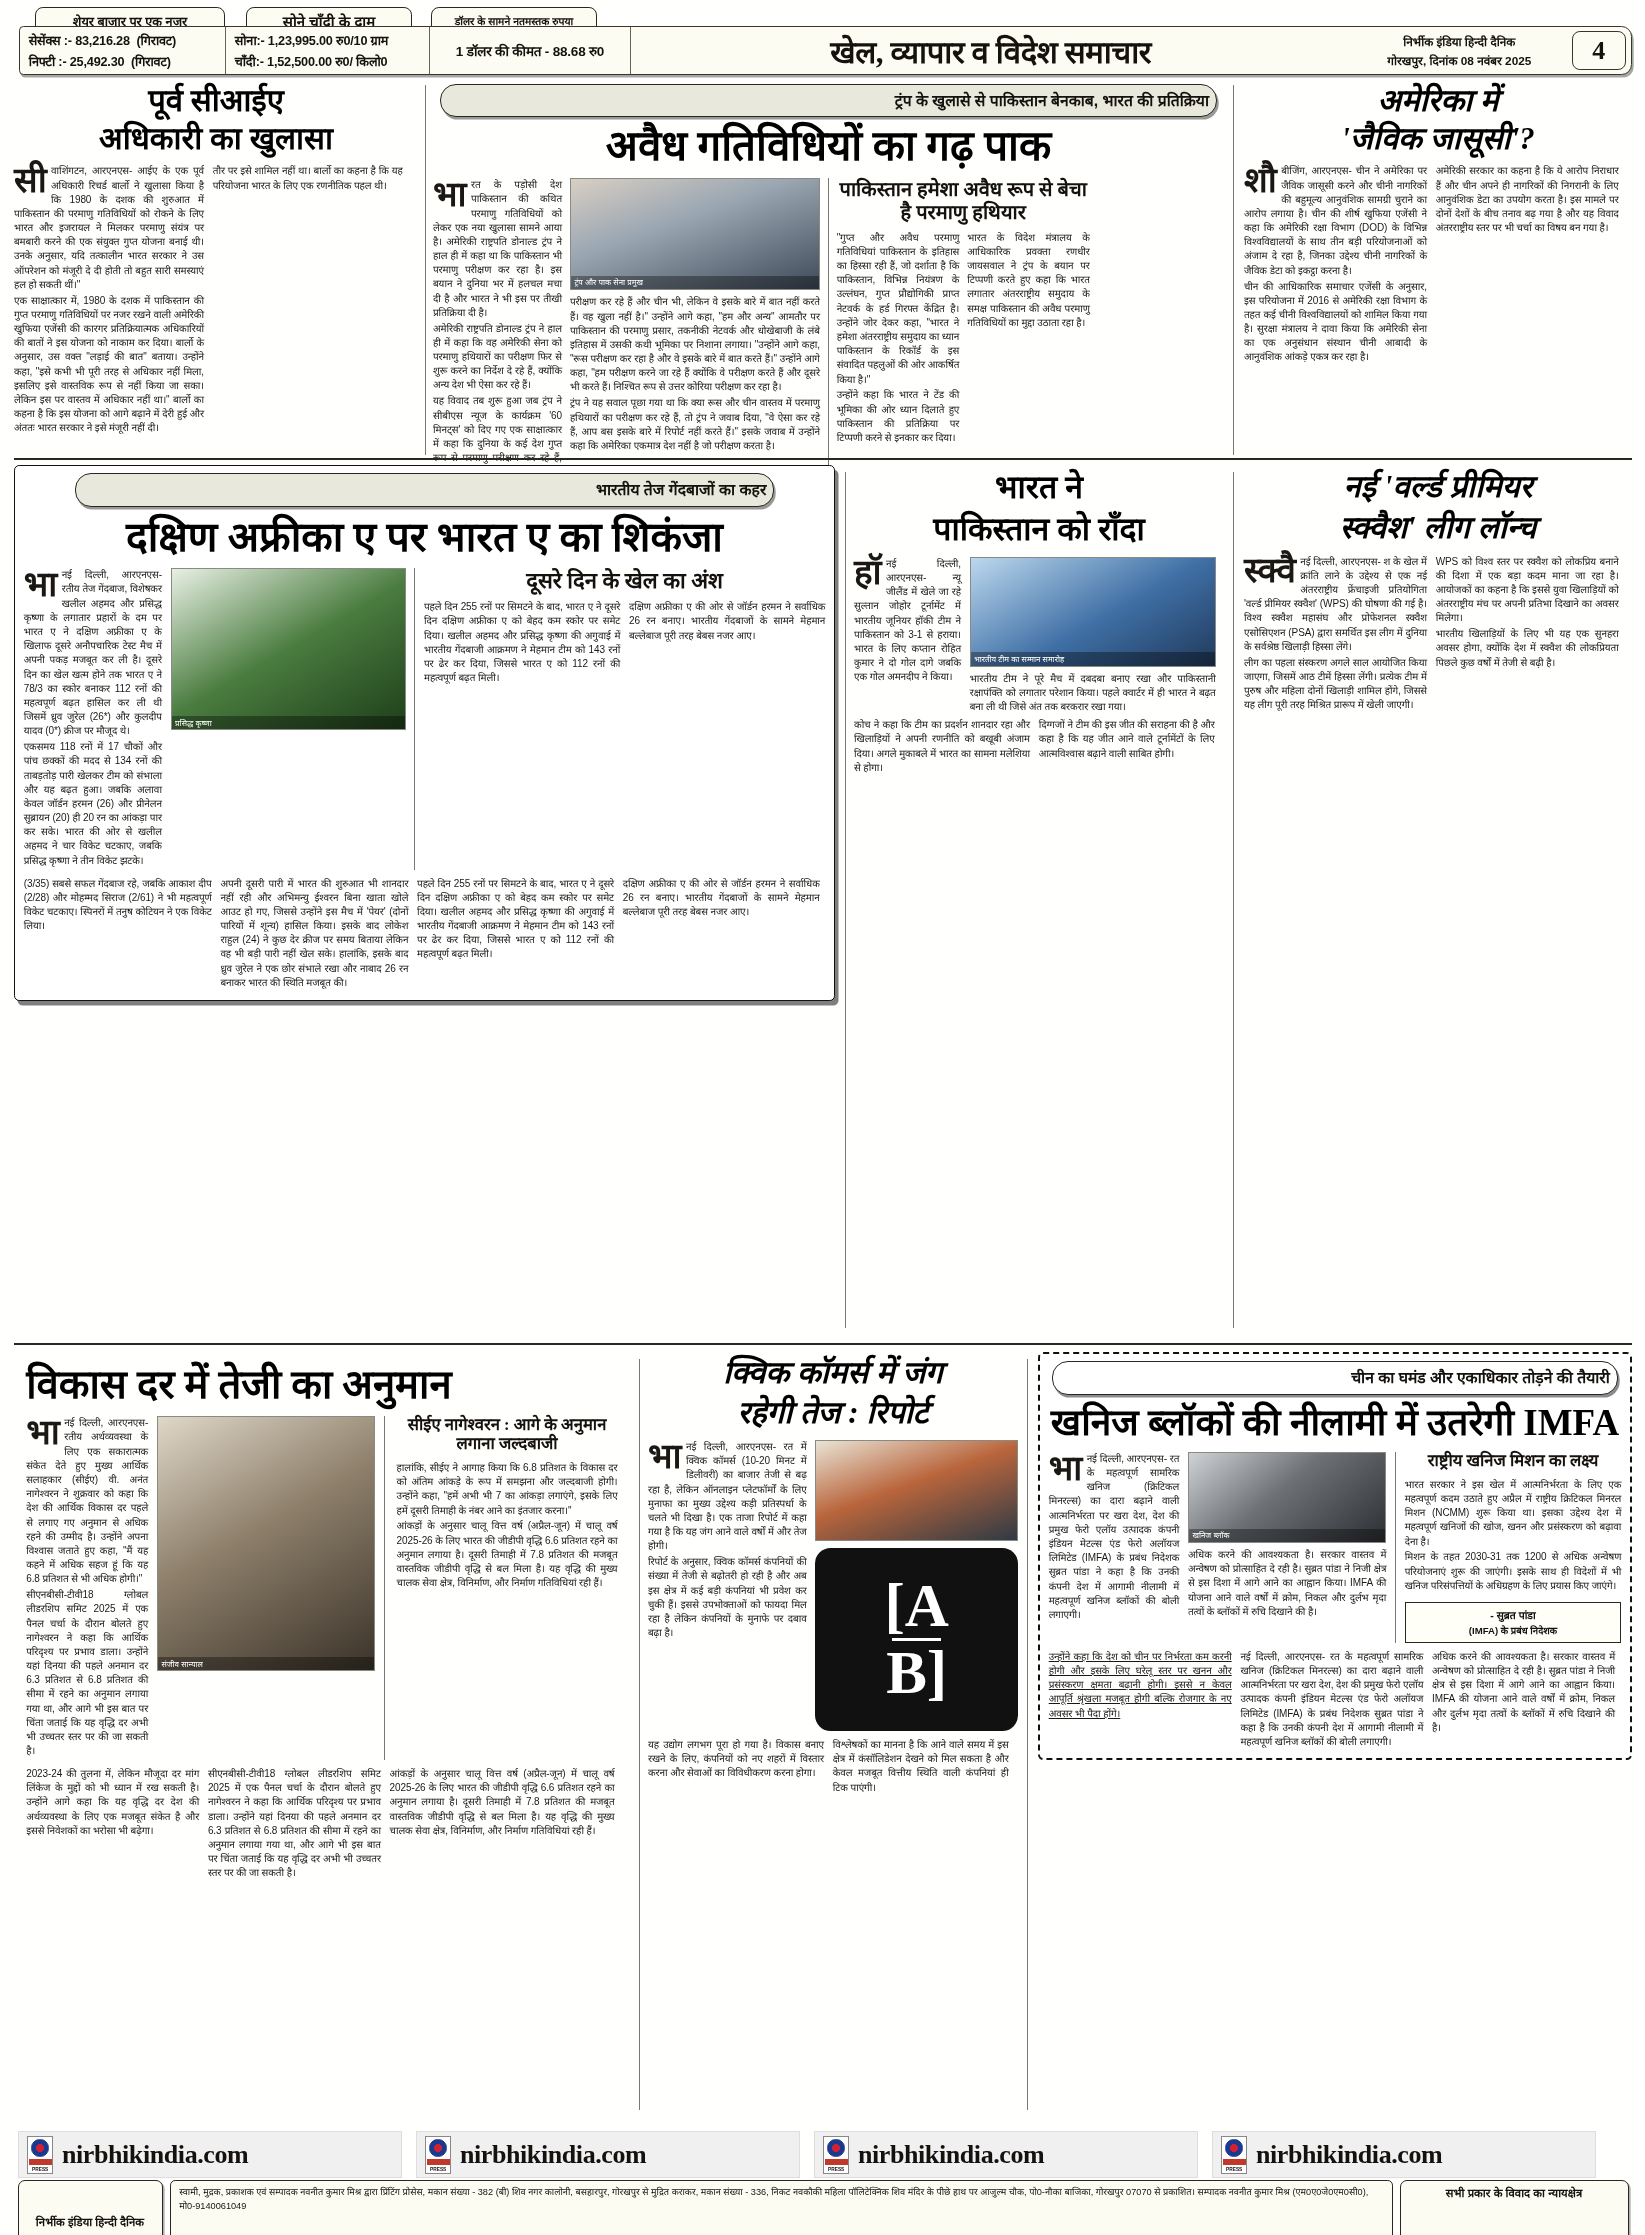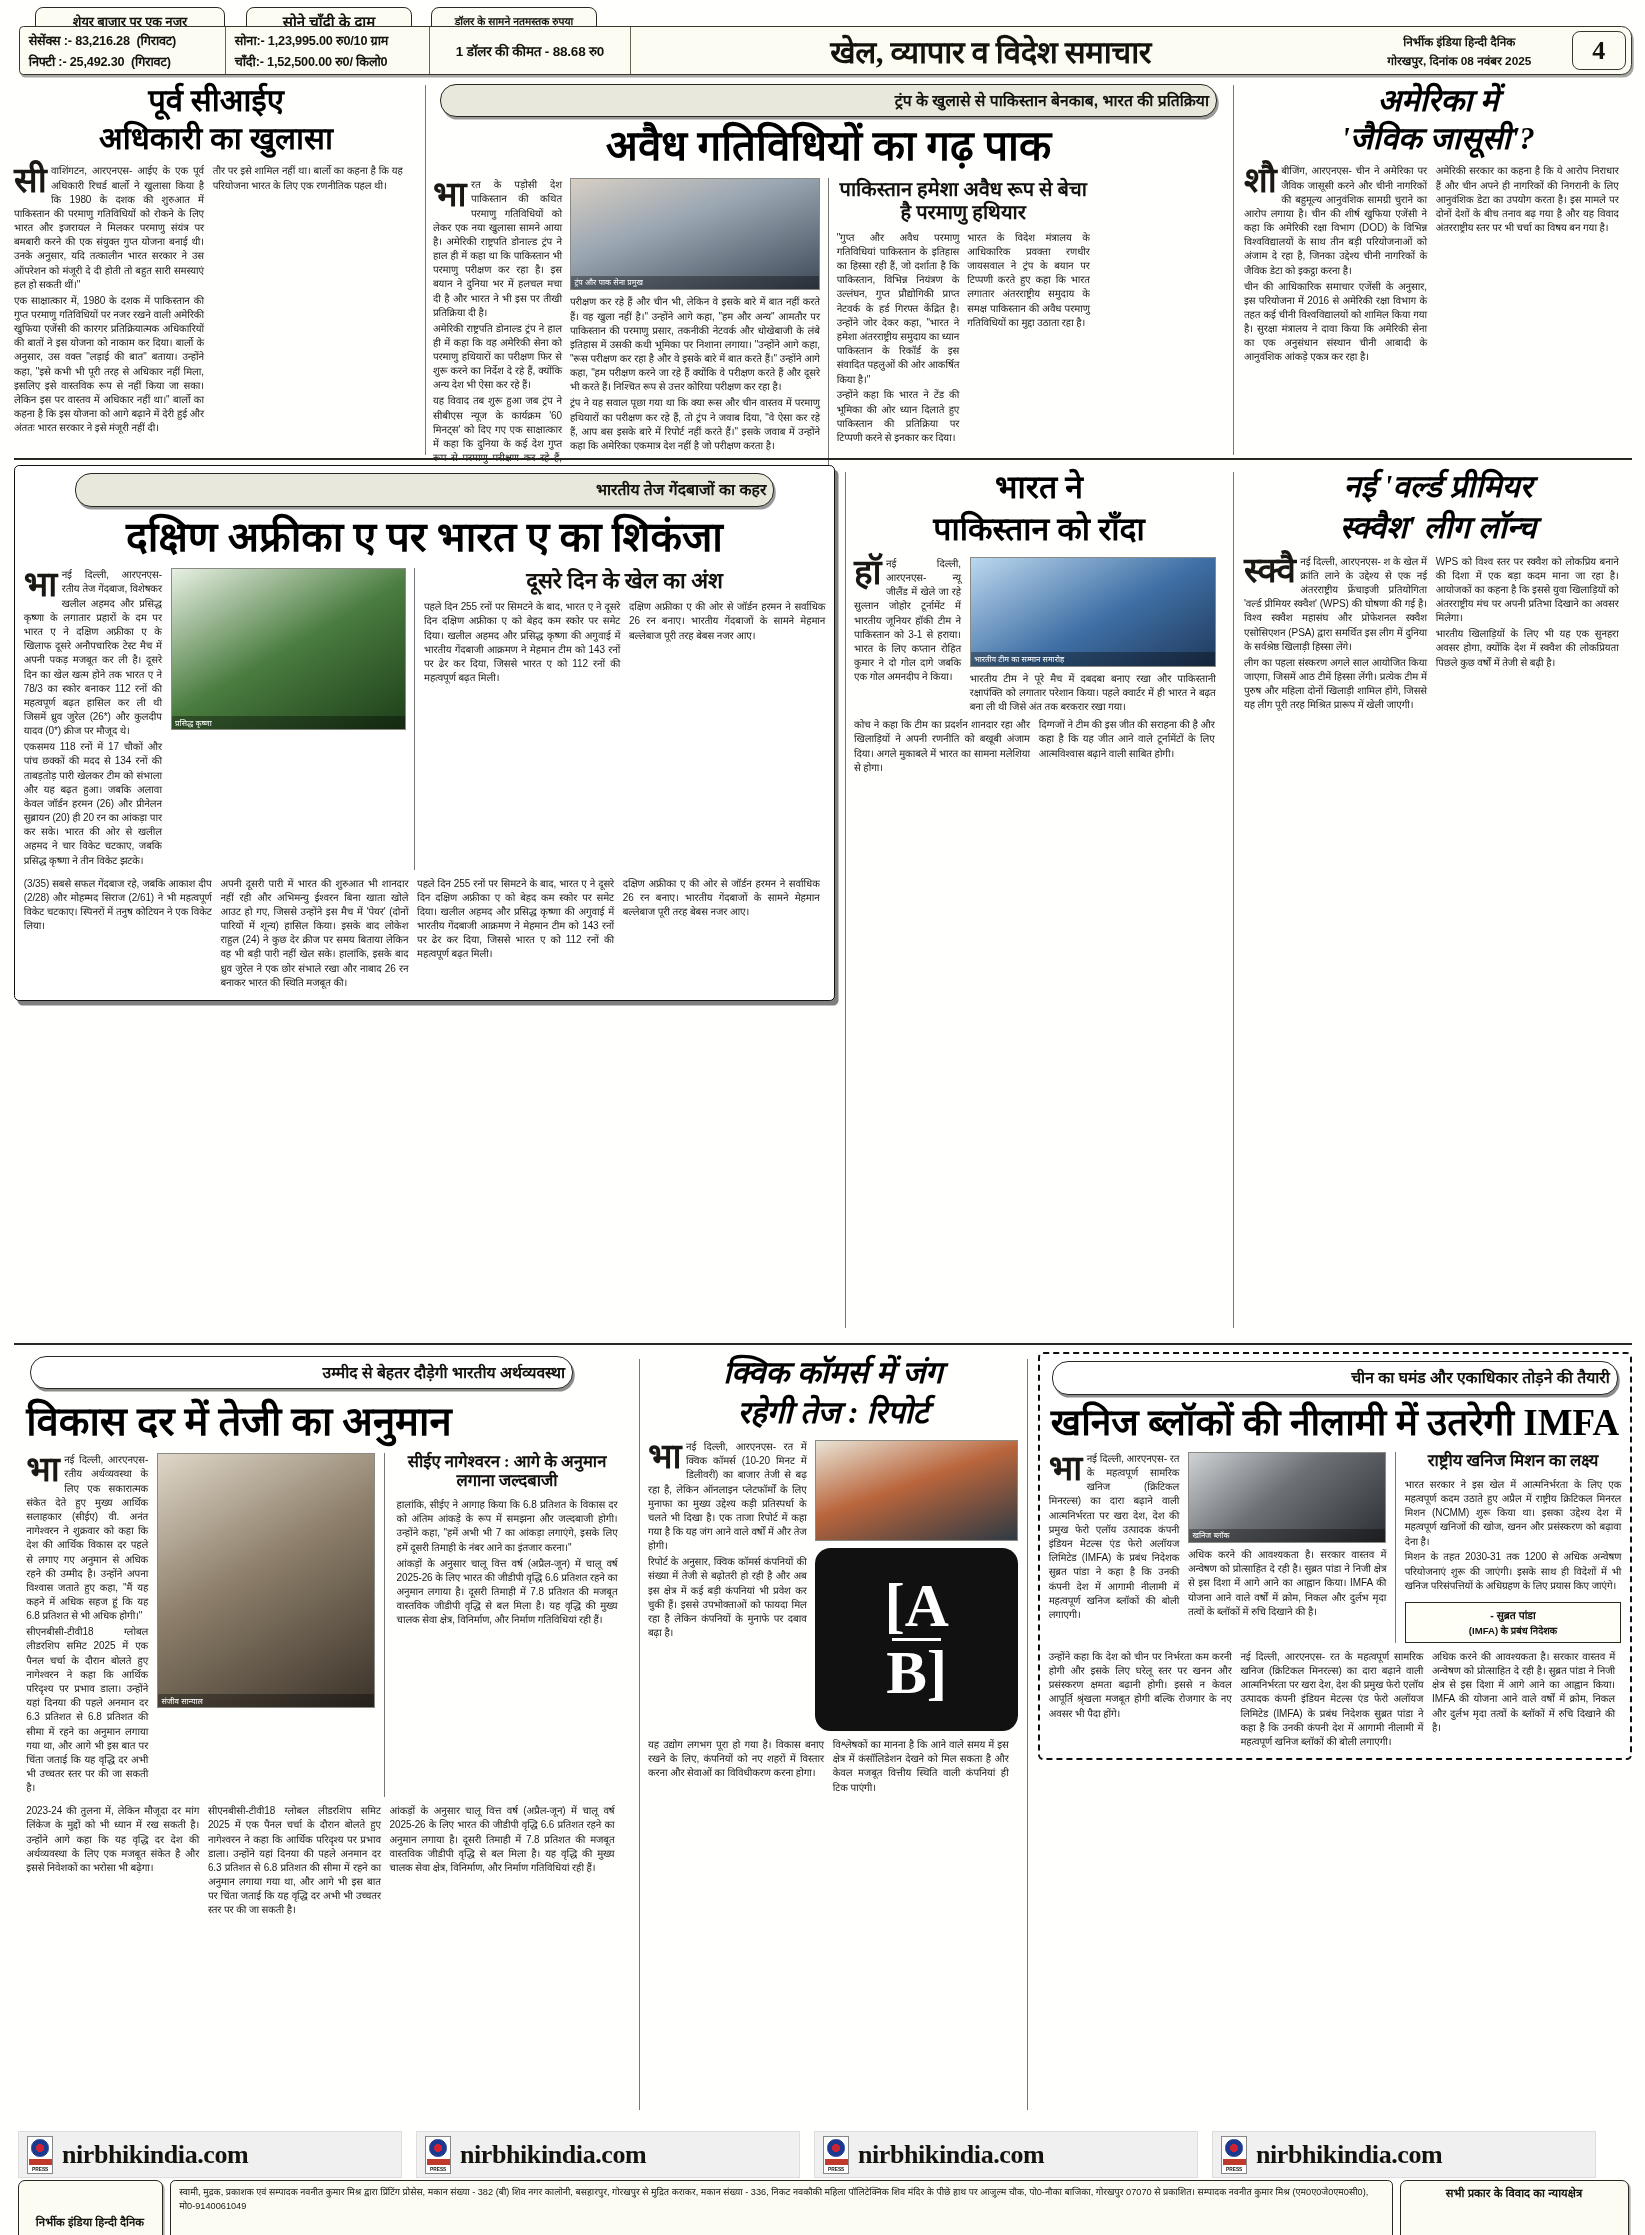--- a/index.html
+++ b/index.html
@@ -371,21 +371,20 @@
   </div>
 
   <div class="rule" style="position:absolute; top:1343px; left:14px; width:1618px;"></div>
 
   <div style="position:absolute; top:1352px; left:14px; width:1618px; height:769px;">
 
     <div class="vline" style="left:625px; top:7px; height:751px;"></div>
     <div class="vline" style="left:1013px; top:7px; height:751px;"></div>
 
     <div style="position:absolute; left:0; top:0; width:611px;">
-      <div class="kicker plain" style="margin:3.5px 52px 0 15.7px;">उम्मीद से बेहतर दौड़ेगी भारतीय अर्थव्यवस्था</div>
       <div class="hl" style="font-size:40px; text-align:left; margin-top:10.5px; padding-left:12.2px;">विकास दर में तेजी का अनुमान</div>
 
       <div style="display:flex; gap:8.7px; margin-top:10.5px; padding-left:12.2px;">
         <div class="body-col" style="width:122px;">
           <span class="dropcap">भा</span>
           <p>नई दिल्ली, आरएनएस- रतीय अर्थव्यवस्था के लिए एक सकारात्मक संकेत देते हुए मुख्य आर्थिक सलाहकार (सीईए) वी. अनंत नागेश्वरन ने शुक्रवार को कहा कि देश की आर्थिक विकास दर पहले से लगाए गए अनुमान से अधिक रहने की उम्मीद है। उन्होंने अपना विश्वास जताते हुए कहा, "मैं यह कहने में अधिक सहज हूं कि यह 6.8 प्रतिशत से भी अधिक होगी।"</p>
           <p>सीएनबीसी-टीवी18 ग्लोबल लीडरशिप समिट 2025 में एक पैनल चर्चा के दौरान बोलते हुए नागेश्वरन ने कहा कि आर्थिक परिदृश्य पर प्रभाव डाला। उन्होंने यहां दिनया की पहले अनमान दर 6.3 प्रतिशत से 6.8 प्रतिशत की सीमा में रहने का अनुमान लगाया गया था, और आगे भी इस बात पर चिंता जताई कि यह वृद्धि दर अभी भी उच्चतर स्तर पर की जा सकती है।</p>
         </div>
         <div style="width:218px;">
           <div class="photo portrait" style="height:255px;">
@@ -470,21 +469,21 @@
             <p>मिशन के तहत 2030-31 तक 1200 से अधिक अन्वेषण परियोजनाएं शुरू की जाएंगी। इसके साथ ही विदेशों में भी खनिज परिसंपत्तियों के अधिग्रहण के लिए प्रयास किए जाएंगे।</p>
           </div>
           <div class="quotebox" style="margin-top:8.7px; text-align:center;">
             <div style="font-size:10.5px; font-weight:800;">- सुब्रत पांडा</div>
             <div style="font-size:9.6px; font-weight:700; margin-top:1.7px;">(IMFA) के प्रबंध निदेशक</div>
           </div>
         </div>
       </div>
 
       <div style="display:flex; gap:8.7px; margin-top:7px;">
-        <div class="body-col" style="width:183px;">
+        <div class="body-col" style="width:183px;text-decoration:underline;">
           <p>उन्होंने कहा कि देश को चीन पर निर्भरता कम करनी होगी और इसके लिए घरेलू स्तर पर खनन और प्रसंस्करण क्षमता बढ़ानी होगी। इससे न केवल आपूर्ति श्रृंखला मजबूत होगी बल्कि रोजगार के नए अवसर भी पैदा होंगे।</p>
         </div>
         <div class="body-col" style="width:183px;">
           <p>नई दिल्ली, आरएनएस- रत के महत्वपूर्ण सामरिक खनिज (क्रिटिकल मिनरल्स) का दारा बढ़ाने वाली आत्मनिर्भरता पर खरा देश, देश की प्रमुख फेरो एलॉय उत्पादक कंपनी इंडियन मेटल्स एंड फेरो अलॉयज लिमिटेड (IMFA) के प्रबंध निदेशक सुब्रत पांडा ने कहा है कि उनकी कंपनी देश में आगामी नीलामी में महत्वपूर्ण खनिज ब्लॉकों की बोली लगाएगी।</p>
         </div>
         <div class="body-col" style="width:183px;">
           <p>अधिक करने की आवश्यकता है। सरकार वास्तव में अन्वेषण को प्रोत्साहित दे रही है। सुब्रत पांडा ने निजी क्षेत्र से इस दिशा में आगे आने का आह्वान किया। IMFA की योजना आने वाले वर्षों में क्रोम, निकल और दुर्लभ मृदा तत्वों के ब्लॉकों में रुचि दिखाने की है।</p>
         </div>
       </div>
     </div>

